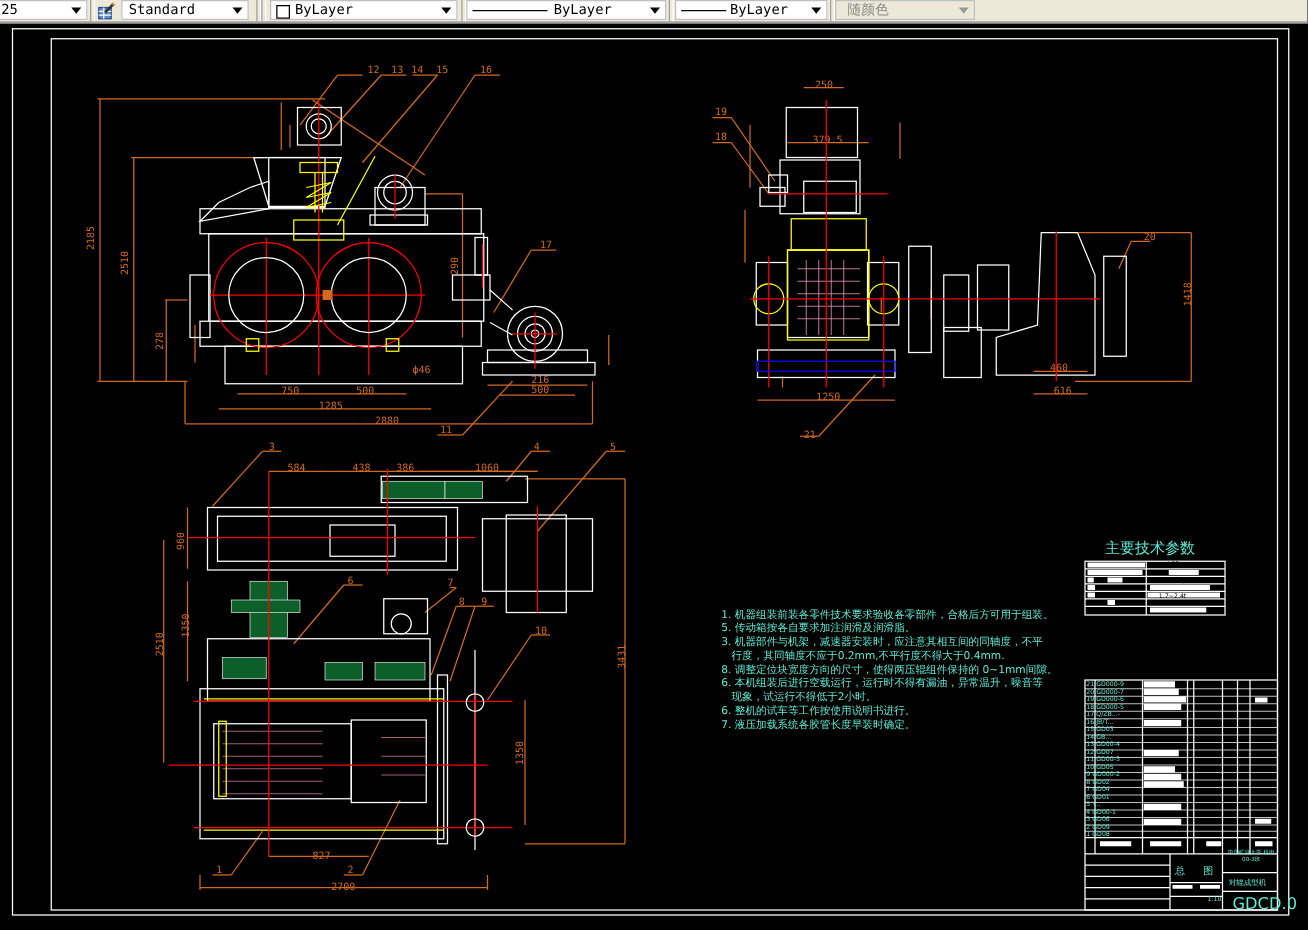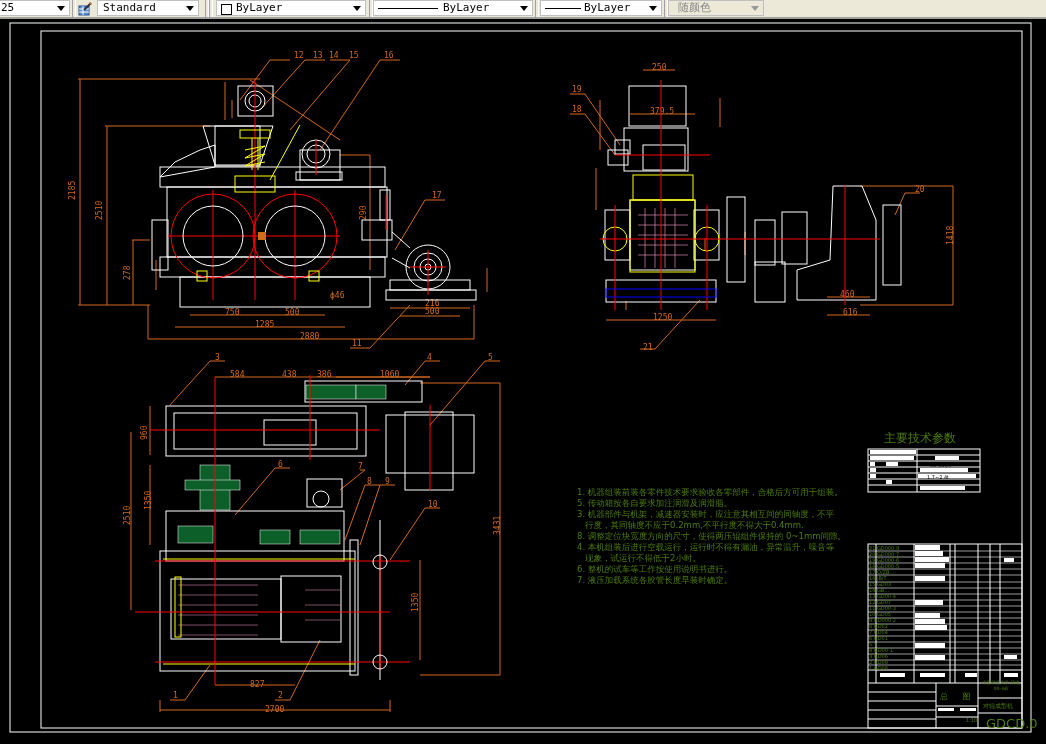--- a/index.html
+++ b/index.html
@@ -7,21 +7,21 @@
   .toolbar{position:absolute;left:0;top:0;width:1046px;height:17px;background:#ece9d8;border-bottom:2px solid #a0a0a0;}
   .tb-item{position:absolute;top:0;height:16px;background:#fff;border:1px solid #c0c0c0;box-sizing:border-box;font-family:"DejaVu Sans Mono",monospace;font-size:11px;line-height:14px;color:#000;}
   .tb-item .txt{position:absolute;top:0;}
   .tb-item .arrow{position:absolute;right:4px;top:5px;width:0;height:0;border-left:4px solid transparent;border-right:4px solid transparent;border-top:5px solid #000;}
   .tb-sep{position:absolute;top:0;width:2px;height:17px;border-left:1px solid #a0a0a0;border-right:1px solid #fff;}
   .tb-item.disabled{background:#ece9d8;color:#888;}
   .tb-item.disabled .arrow{border-top-color:#999;}
   .line-sample{position:absolute;top:7px;height:1px;background:#000;}
   .checkbox{position:absolute;top:3px;left:4px;width:9px;height:9px;border:1px solid #000;background:#fff;}
   .canvas{position:absolute;left:0;top:19px;width:1046px;height:675px;background:#000;}
-  .cad-text{position:absolute;color:#4d7c0f;font-family:"DejaVu Sans",sans-serif;white-space:nowrap;}
+  .cad-text{position:absolute;color:#5eead4;font-family:"DejaVu Sans",sans-serif;white-space:nowrap;}
   .req-title{font-size:13px;letter-spacing:28px;}
   .req-line{font-size:8.5px;line-height:11px;}
   .param-title{font-size:12px;}
   .bottom-bar{position:absolute;left:0;top:740px;width:1046px;height:4px;background:#000;}
 </style>
 </head>
 <body>
 
 <div class="toolbar">
   <div class="tb-item" style="left:-2px;width:72px;">
@@ -56,21 +56,21 @@
     <span class="txt" style="left:69px;">ByLayer</span>
     <span class="arrow"></span>
   </div>
   <div class="tb-sep" style="left:535px;"></div>
   <div class="tb-item" style="left:540px;width:122px;">
     <span class="line-sample" style="left:4px;width:36px;"></span>
     <span class="txt" style="left:43px;">ByLayer</span>
     <span class="arrow"></span>
   </div>
   <div class="tb-sep" style="left:664px;"></div>
-  <div class="tb-item disabled" style="left:668px;width:96px;">
+  <div class="tb-item disabled" style="left:668px;width:112px;">
     <span class="txt" style="left:9px;font-family:'DejaVu Sans',sans-serif;font-size:11px;">随颜色</span>
     <span class="arrow"></span>
   </div>
 </div>
 
 <div class="canvas">
 <svg width="1046" height="725" viewBox="0 19 1046 725" style="position:absolute;left:0;top:0;">
 
   <rect x="10" y="23" width="1021" height="709" fill="none" stroke="#fff" stroke-width="1"></rect>
   <rect x="41" y="31" width="981" height="697" fill="none" stroke="#fff" stroke-width="1"></rect>
@@ -482,21 +482,21 @@
     <rect x="960" y="708" width="16" height="3"></rect>
   </g>
 </svg>
 
   <div class="cad-text" style="left:577px;top:468px;">
     <div class="req-line">1. 机器组装前装各零件技术要求验收各零部件，合格后方可用于组装。</div>
     <div class="req-line">5. 传动箱按各自要求加注润滑及润滑脂。</div>
     <div class="req-line">3. 机器部件与机架，减速器安装时，应注意其相互间的同轴度，不平</div>
     <div class="req-line" style="white-space:pre;">   行度，其同轴度不应于0.2mm,不平行度不得大于0.4mm.</div>
     <div class="req-line">8. 调整定位块宽度方向的尺寸，使得两压辊组件保持的 0~1mm间隙。</div>
-    <div class="req-line">4. 本机组装后进行空载运行，运行时不得有漏油，异常温升，噪音等</div>
+    <div class="req-line">6. 本机组装后进行空载运行，运行时不得有漏油，异常温升，噪音等</div>
     <div class="req-line" style="white-space:pre;">   现象，试运行不得低于2小时。</div>
     <div class="req-line">6. 整机的试车等工作按使用说明书进行。</div>
     <div class="req-line">7. 液压加载系统各胶管长度早装时确定。</div>
   </div>
 
   <div class="cad-text param-title" style="left:884px;top:411px;">主要技术参数</div>
   <div class="cad-text" style="left:933px;top:430px;font-size:5px;color:#000;">Φ92mm</div>
   <div class="cad-text" style="left:930px;top:443px;font-size:5px;color:#000;">30-35t/h</div>
   <div class="cad-text" style="left:927px;top:455px;font-size:5px;color:#000;">1.7~2.4t</div>
 

